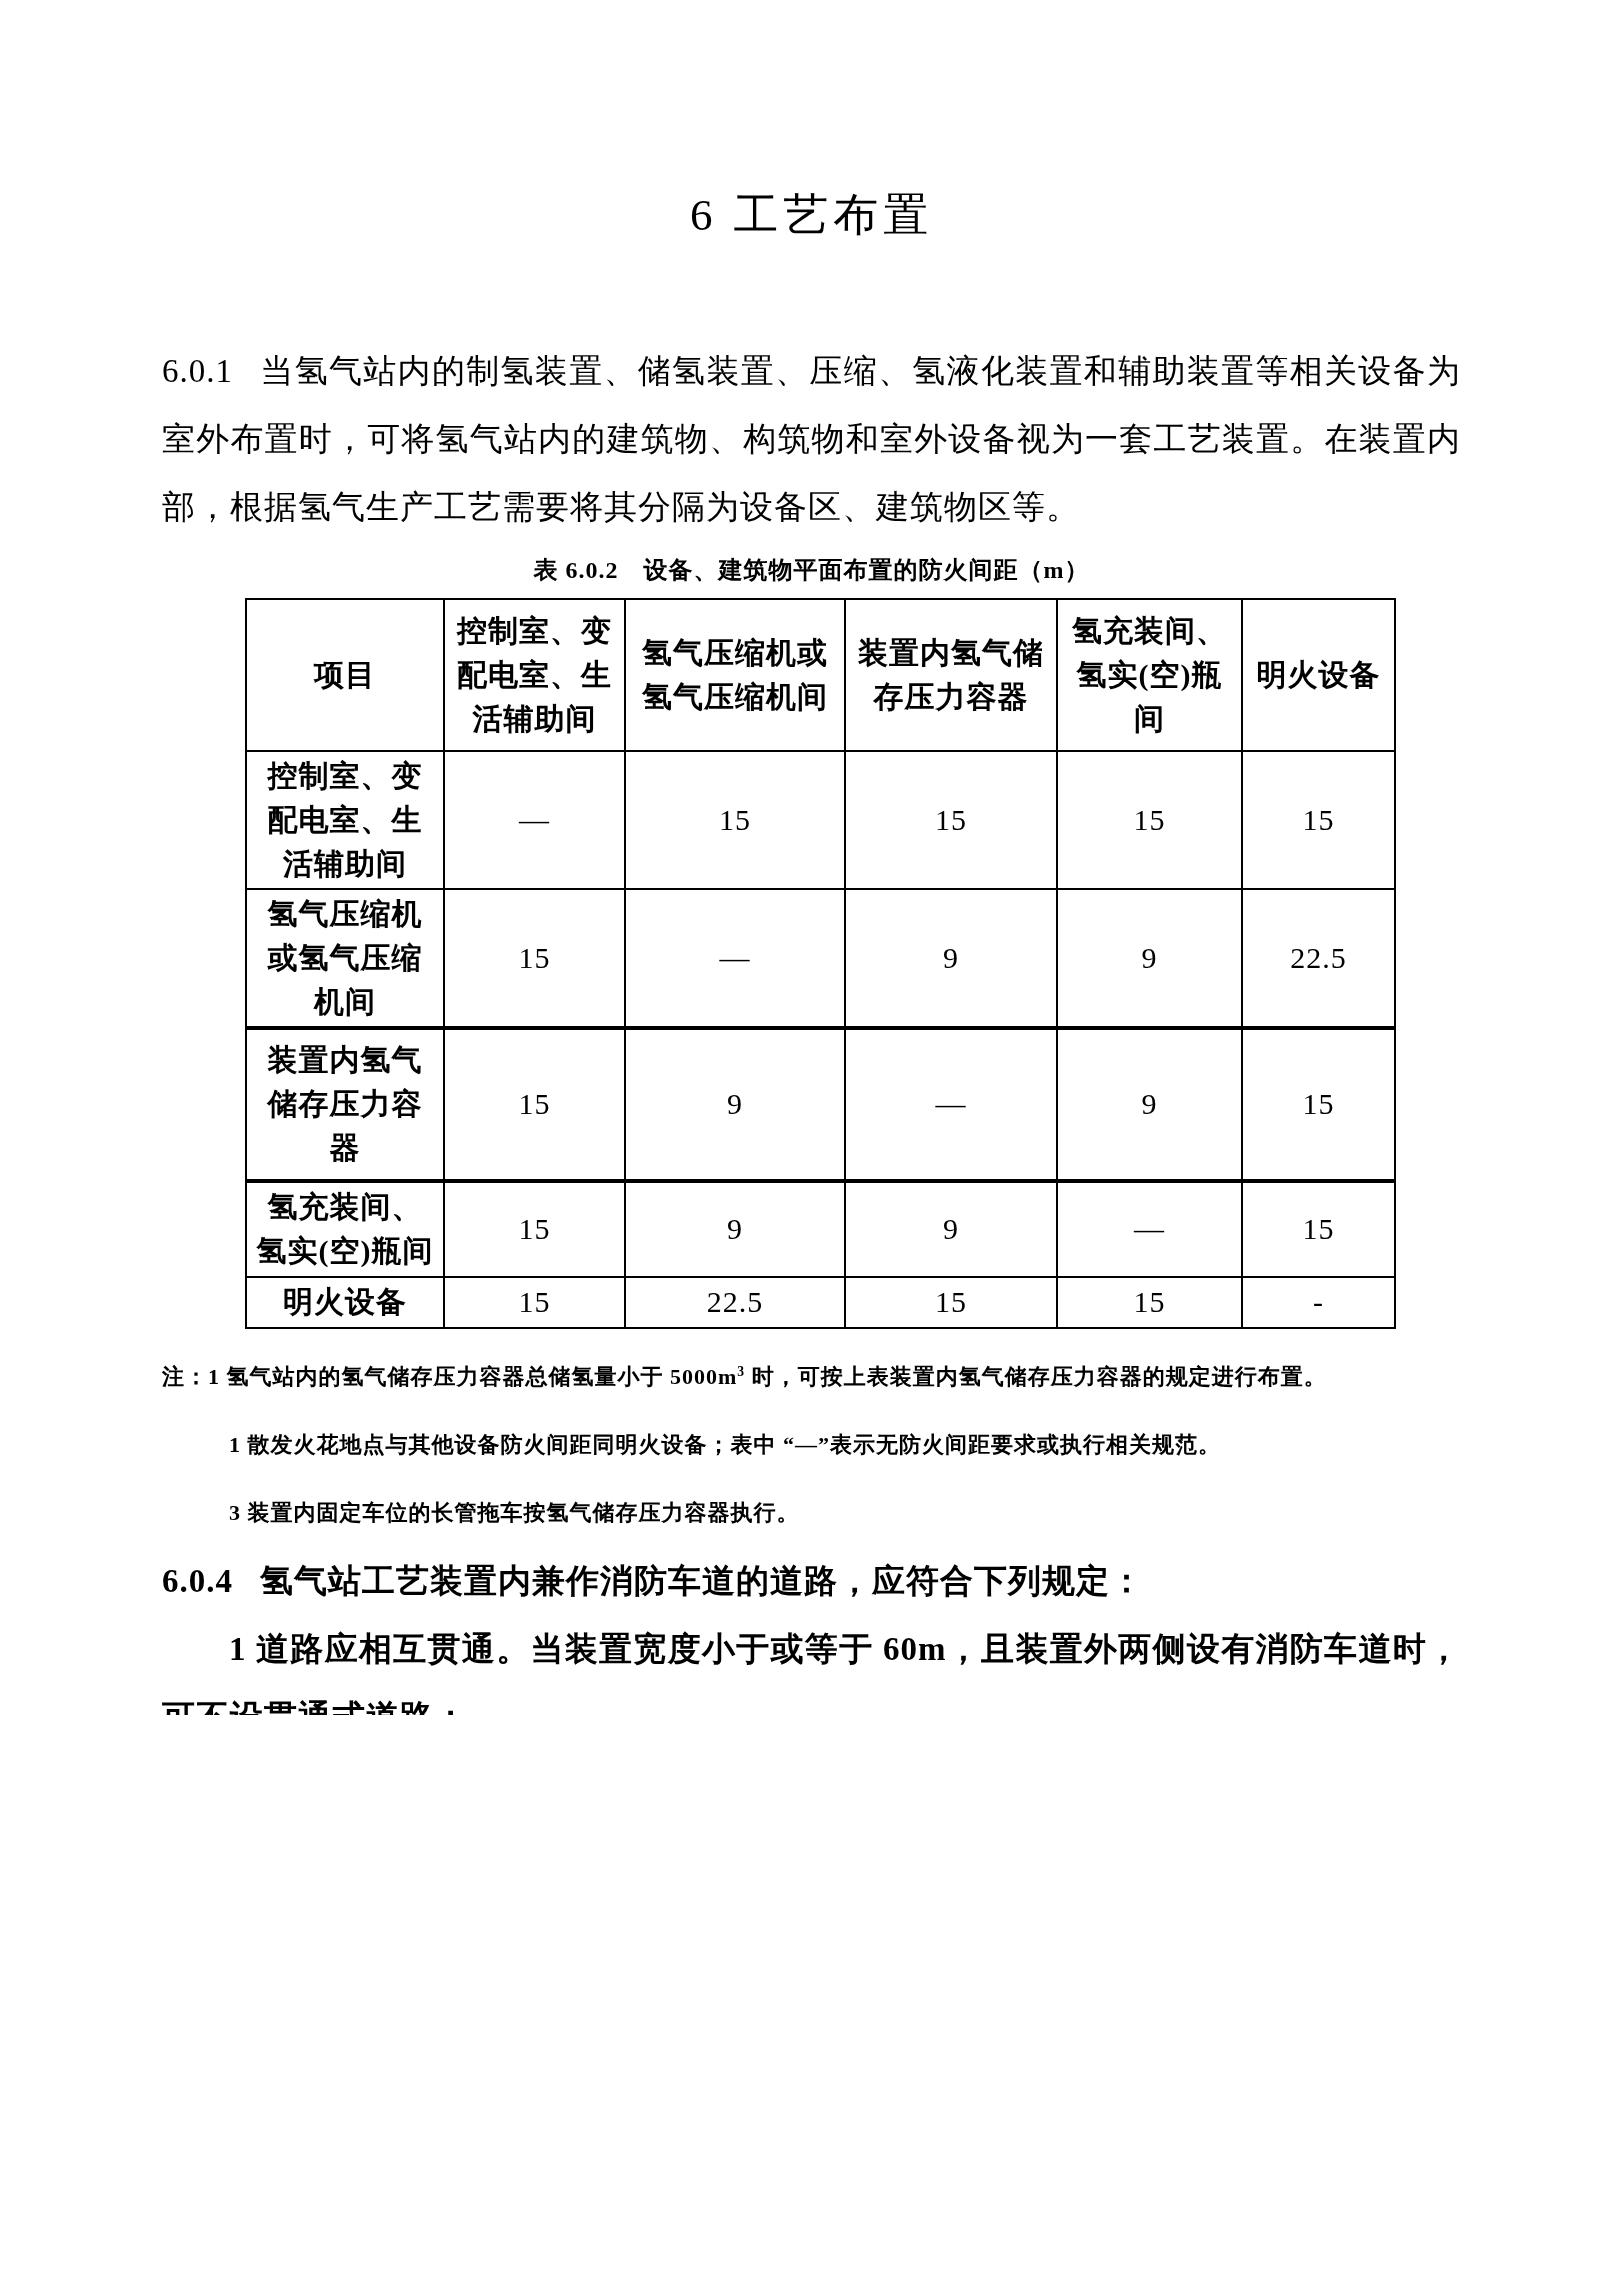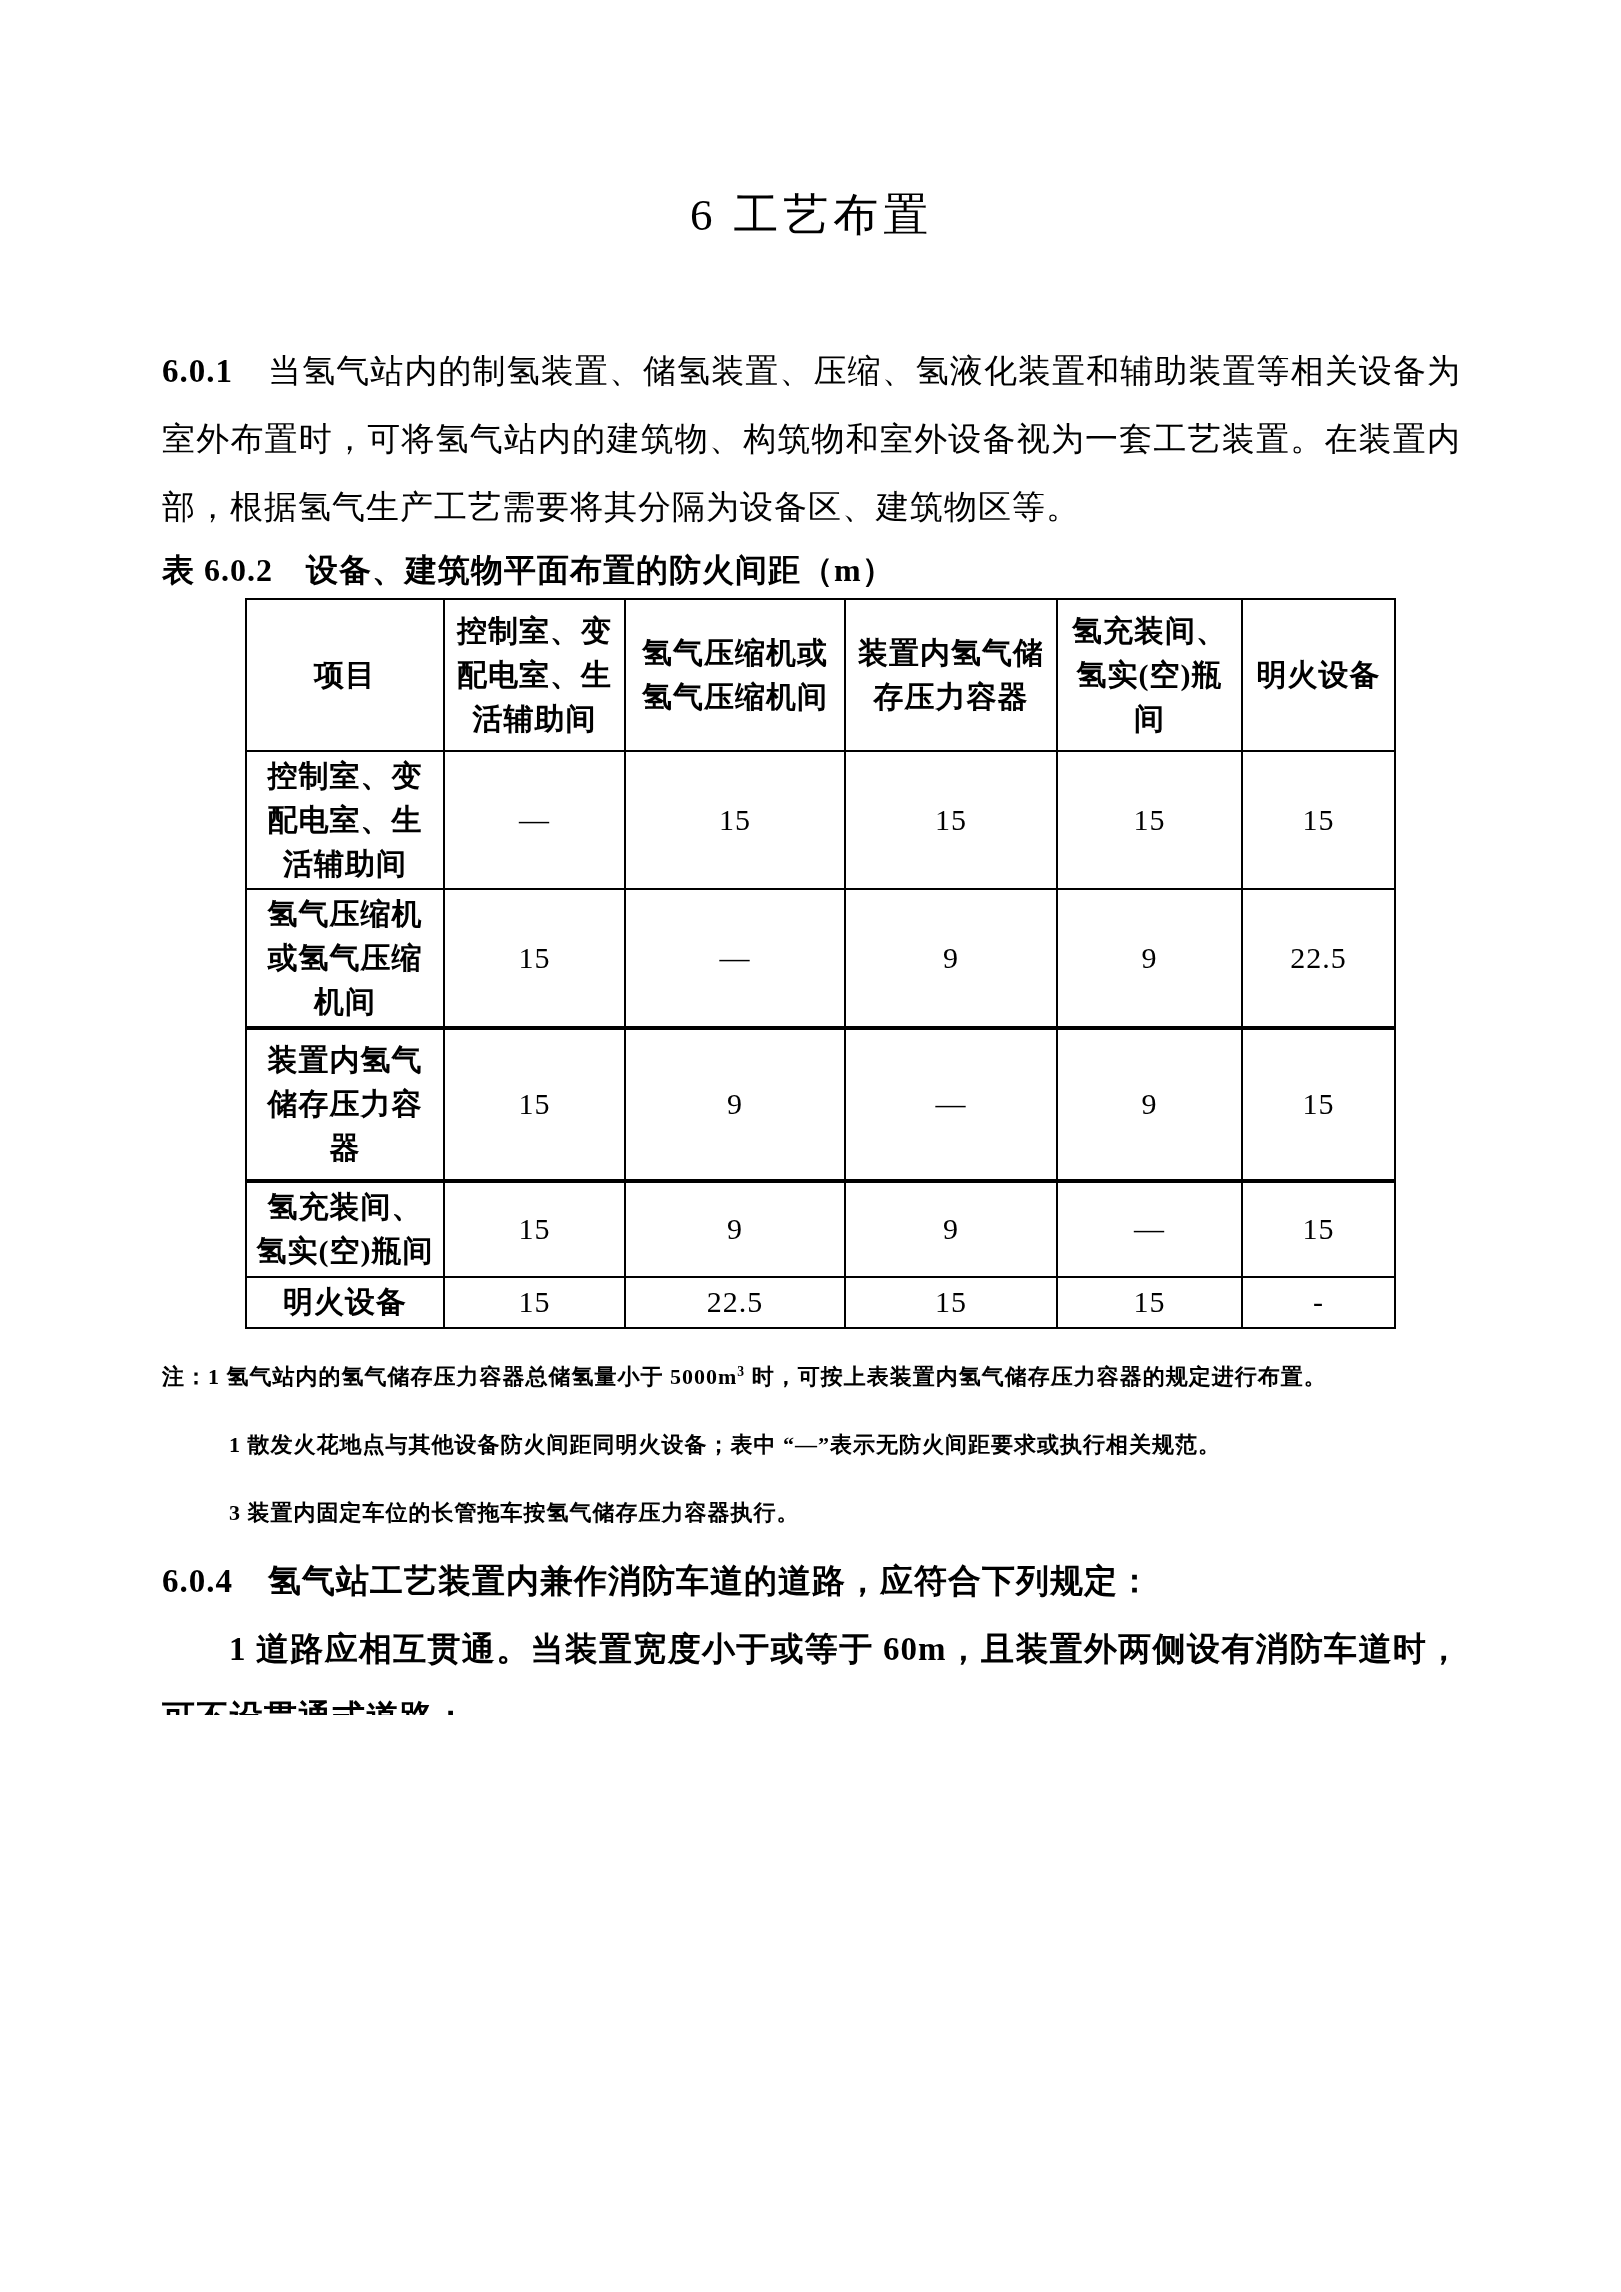--- a/index.html
+++ b/index.html
@@ -17,26 +17,27 @@
     font-size:45px;font-weight:normal;
     letter-spacing:4.9px;
     line-height:59px;
   }
 
   p.body-p{
     margin:0;font-size:33px;letter-spacing:1px;
     line-height:68px;text-align:justify;
   }
   p.first-p{margin-top:92px;}
-  .clause-num{margin-right:35px;font-weight:bold;}
+  .clause-num{margin-right:27px;}
   .heiti{font-weight:bold;}
 
   .tbl-caption{
     margin:3.9px 0 0 0;
-    font-size:32px;font-weight:bold;letter-spacing:1px;
+    text-align:center;
+    font-size:24px;font-weight:bold;letter-spacing:1px;
     line-height:51px;
   }
 
   table.fire-table{
     border-collapse:collapse;
     table-layout:fixed;
     margin:2px 0 0 83px;
     width:1149px;
     border:2.9px solid #000;
   }

